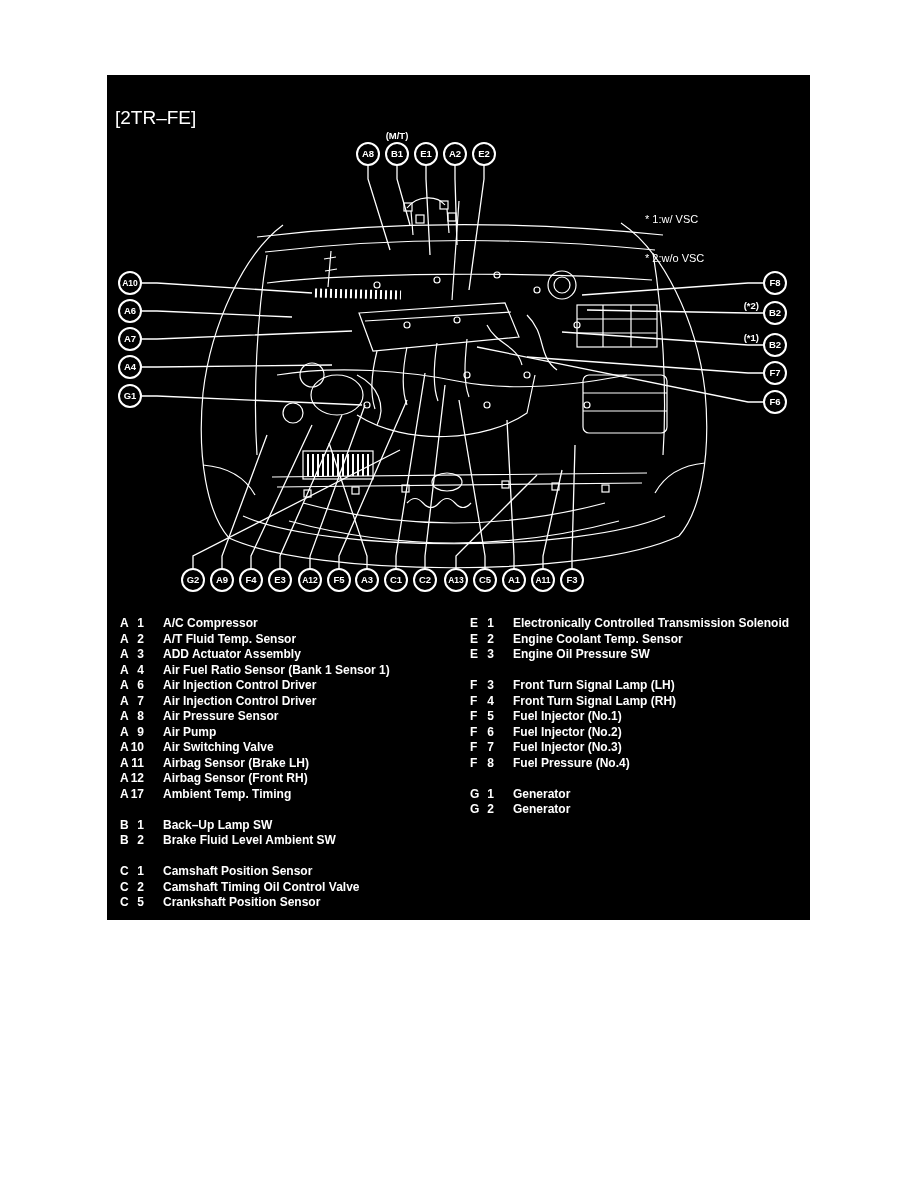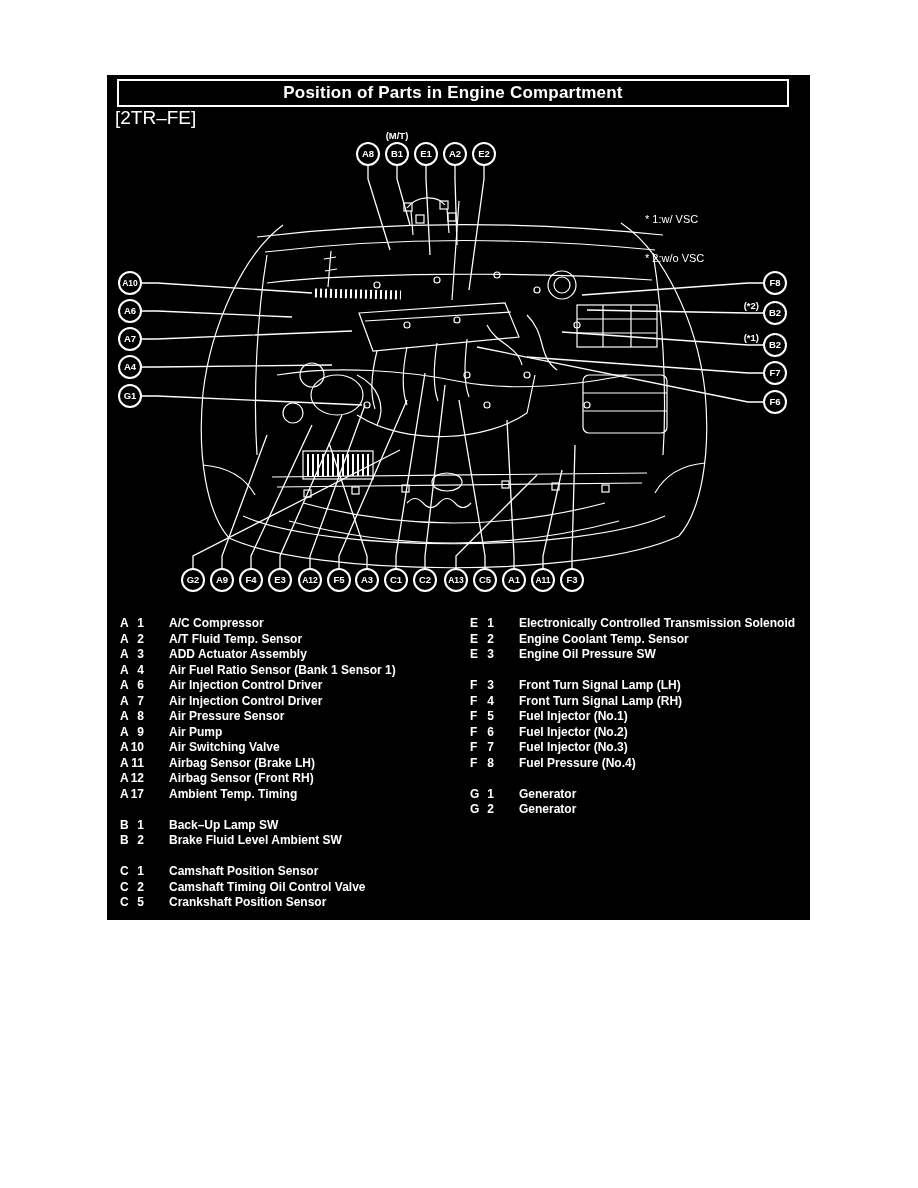--- a/index.html
+++ b/index.html
@@ -12,31 +12,28 @@
   .engine-code{position:absolute;left:8px;top:32px;font-size:19px;font-weight:normal;}
   .notes{position:absolute;left:538px;top:112px;font-size:11px;font-weight:normal;line-height:13px;white-space:pre;}
   svg.diagram{position:absolute;left:0;top:0;}
   .legend{position:absolute;top:541px;left:0;width:703px;font-size:12px;font-weight:bold;}
   .legend-col{position:absolute;top:0;}
   .legend-col.left{left:13px;width:340px;}
   .legend-col.right{left:363px;width:335px;}
   .lrow{height:15.5px;display:flex;align-items:baseline;white-space:nowrap;}
   .lrow .l{width:9px;}
   .lrow .n{width:15px;text-align:right;}
-  .lrow .nm{margin-left:25px;}
+  .lrow .nm{margin-left:19px;}
 </style>
 </head>
 <body>
 
 <div class="page">
   <div class="panel">
 
-    <div class="titlebox">
-      <span>Position of Parts in Engine Compartment</span>
-    </div>
 
     <div class="engine-code">[2TR–FE]</div>
 
     <div class="notes">
       <div>* 1:w/ VSC</div>
       <div>* 2:w/o VSC</div>
     </div>
 
     <svg class="diagram" width="703" height="530" viewBox="0 0 703 530">
 

